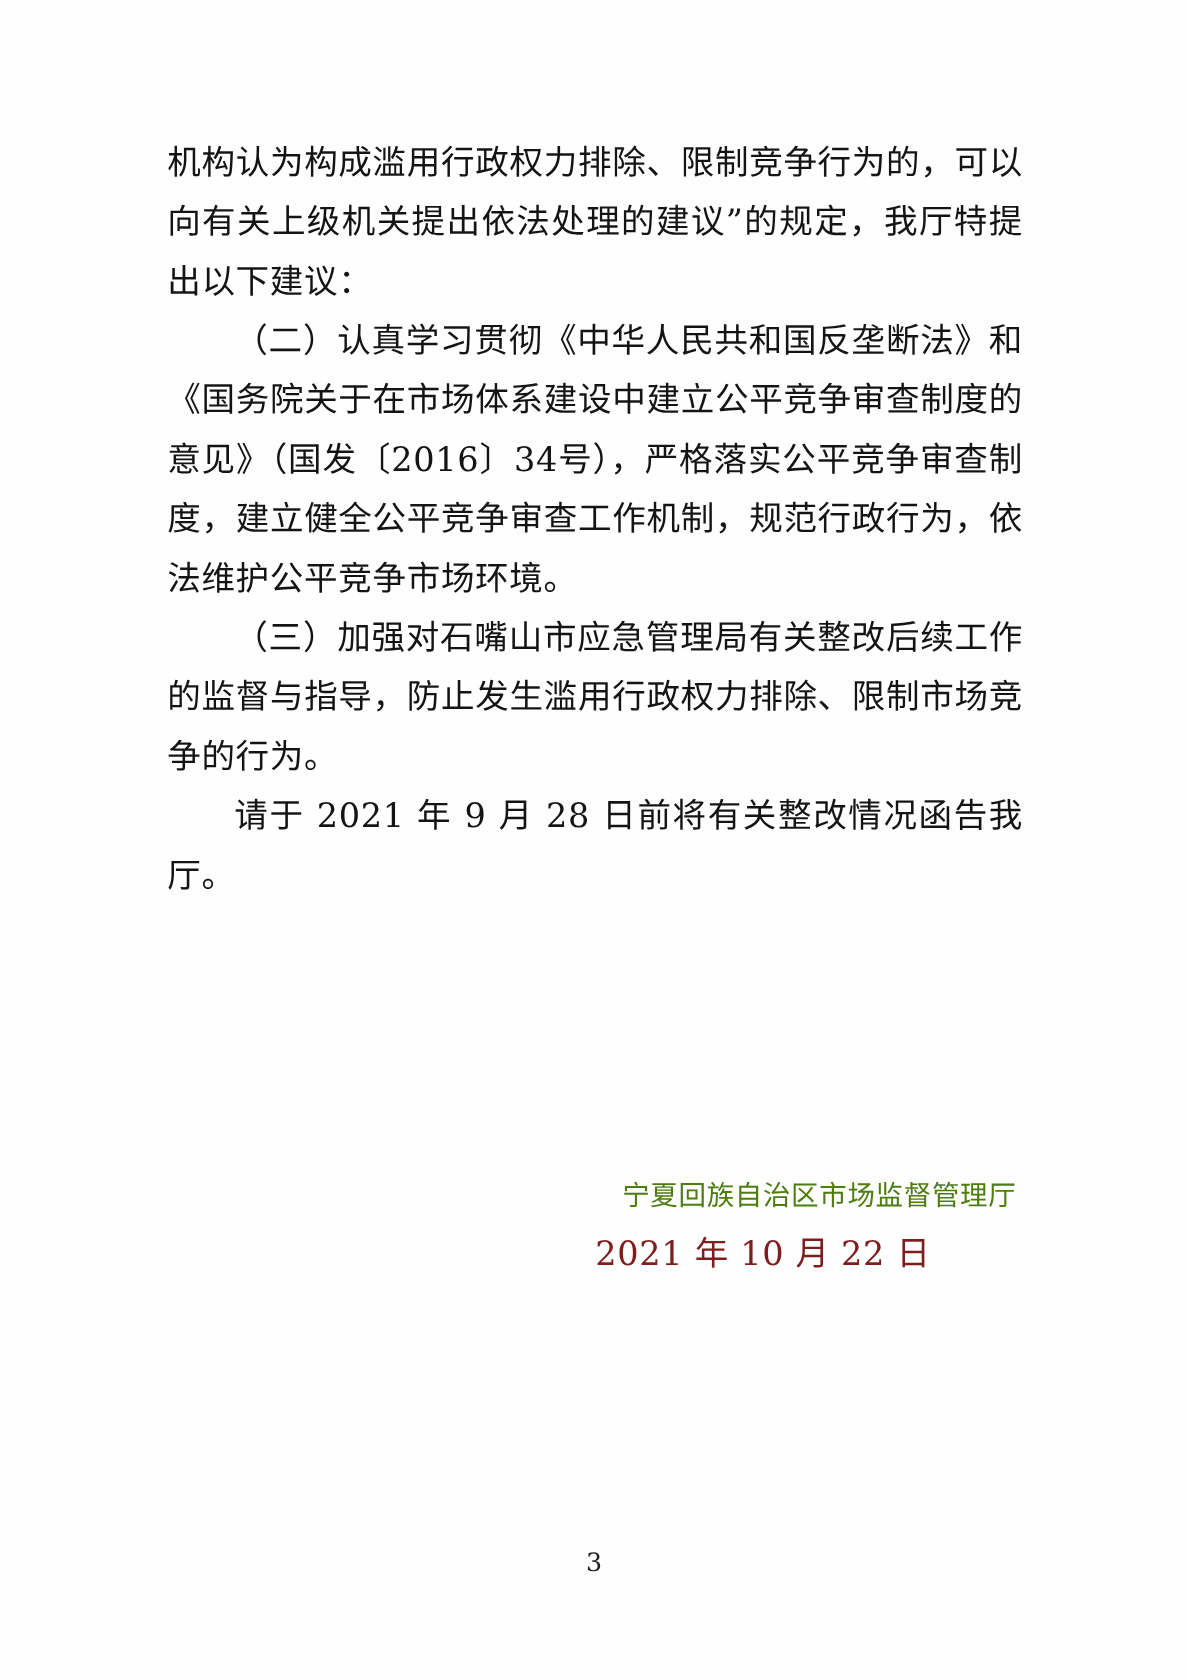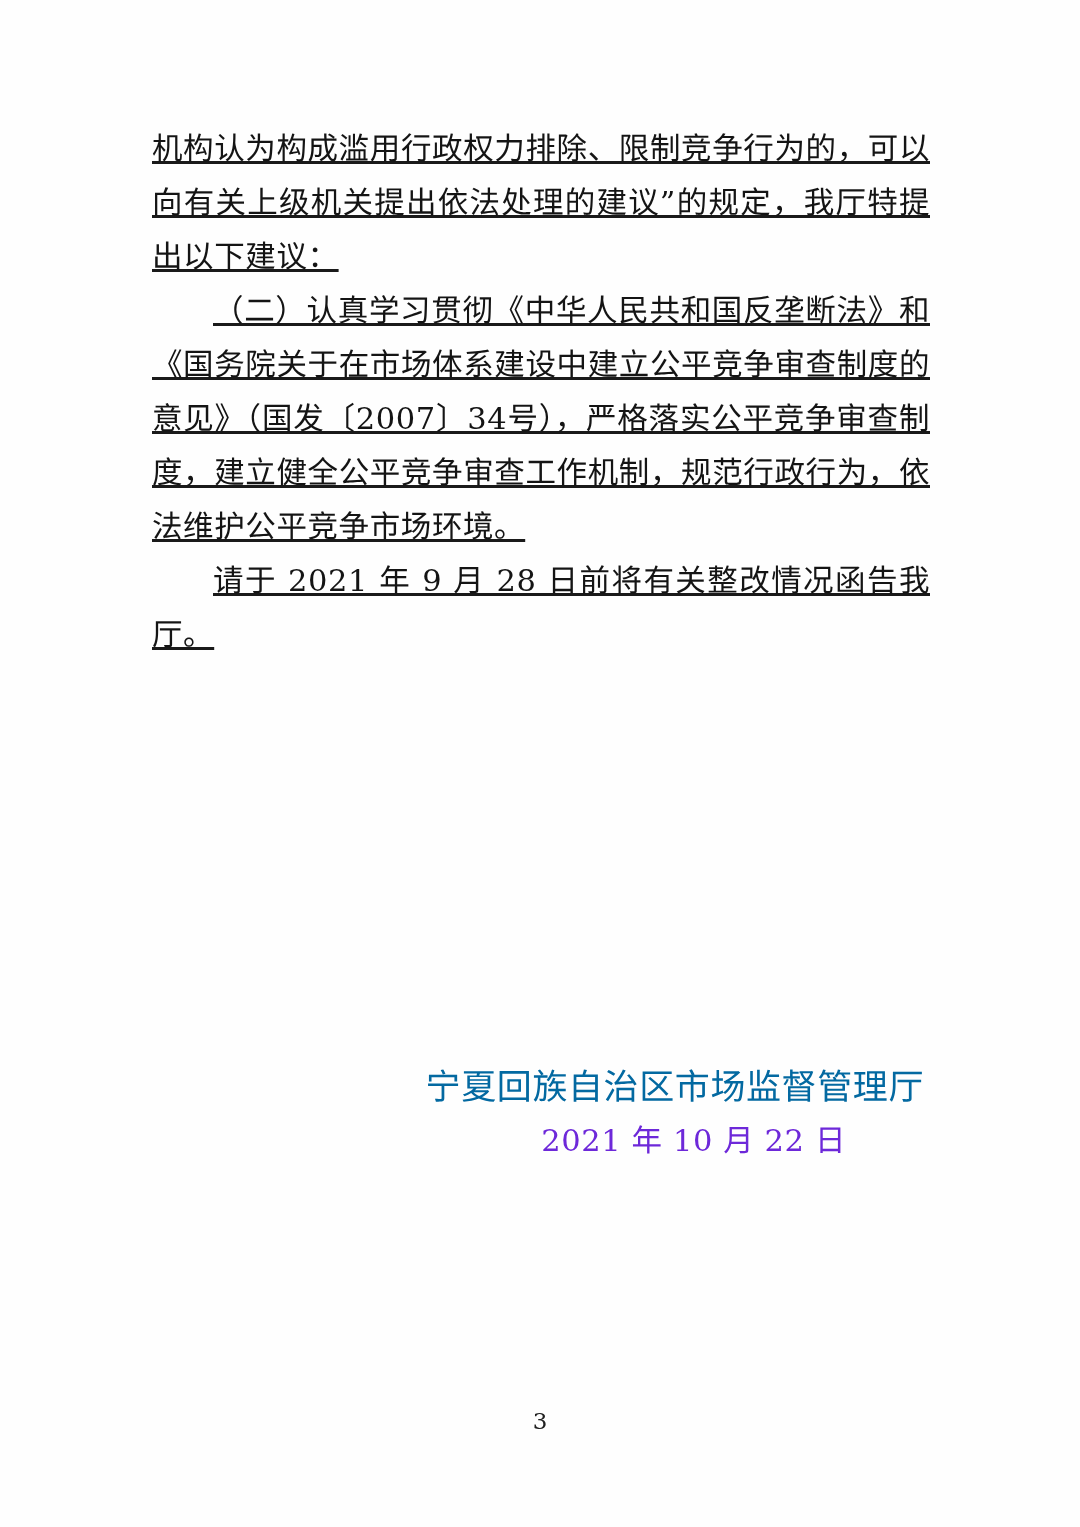--- a/index.html
+++ b/index.html
@@ -18,21 +18,20 @@
   .page {
     position: absolute;
     inset: 0;
     background: #fefefe;
   }
   .doc-body {
     position: absolute;
     left: 152px;
     top: 122px;
     width: 778px;
-    text-decoration: underline;
   }
   .para {
     font-size: 30.5px;
     line-height: 54px;
     letter-spacing: 0.6px;
     text-align: justify;
     text-justify: inter-ideograph;
     margin: 0 0 0 0;
     color: #141414;
   }
@@ -40,53 +39,54 @@
     text-indent: 61px;
   }
   .signature-block {
     position: absolute;
     left: 152px;
     top: 1060px;
     width: 778px;
     text-align: right;
   }
   .sig-line {
-    font-size: 35px;
+    font-size: 25px;
     line-height: 54px;
     letter-spacing: 0.6px;
-    color: #0369a1;
+    color: #4d7c0f;
     padding-right: 6px;
     text-align: right;
   }
   .sig-date {
     font-size: 30.5px;
     line-height: 54px;
     letter-spacing: 0.6px;
-    color: #6d28d9;
+    color: #7f1d1d;
     padding-right: 84px;
   }
   .page-number {
     position: absolute;
     left: 0;
     right: 0;
     top: 1408px;
     text-align: center;
     font-size: 23px;
     color: #202020;
     font-family: "DejaVu Serif", "Liberation Serif", serif;
   }
 </style>
 </head>
 <body>
 
 <div class="page">
 
   <div class="doc-body">
     <p class="para">机构认为构成滥用行政权力排除、限制竞争行为的，可以向有关上级机关提出依法处理的建议”的规定，我厅特提出以下建议：</p>
-    <p class="para indent">（二）认真学习贯彻《中华人民共和国反垄断法》和《国务院关于在市场体系建设中建立公平竞争审查制度的意见》（国发〔2007〕34号），严格落实公平竞争审查制度，建立健全公平竞争审查工作机制，规范行政行为，依法维护公平竞争市场环境。</p>
+    <p class="para indent">（二）认真学习贯彻《中华人民共和国反垄断法》和《国务院关于在市场体系建设中建立公平竞争审查制度的意见》（国发〔2016〕34号），严格落实公平竞争审查制度，建立健全公平竞争审查工作机制，规范行政行为，依法维护公平竞争市场环境。</p>
+    <p class="para indent">（三）加强对石嘴山市应急管理局有关整改后续工作的监督与指导，防止发生滥用行政权力排除、限制市场竞争的行为。</p>
     <p class="para indent">请于 2021 年 9 月 28 日前将有关整改情况函告我厅。</p>
   </div>
 
   <div class="signature-block">
     <div class="sig-line">宁夏回族自治区市场监督管理厅</div>
     <div class="sig-date">2021 年 10 月 22 日</div>
   </div>
 
   <div class="page-number">3</div>
 

